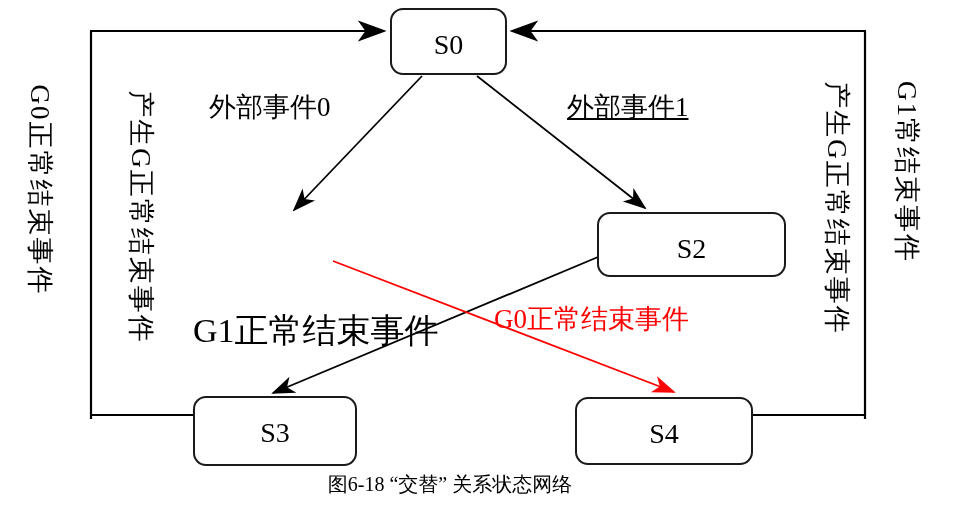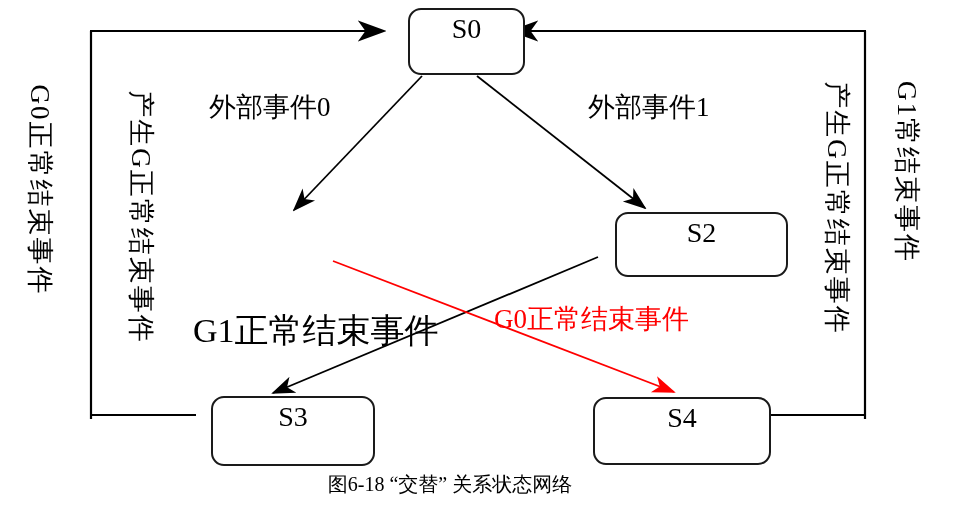--- a/index.html
+++ b/index.html
@@ -23,38 +23,37 @@
   }
   .node {
     position: absolute;
     background: #ffffff;
     border: 2.2px solid #1a1a1a;
     border-radius: 13px;
     box-sizing: border-box;
     display: flex;
     justify-content: center;
     align-items: flex-start;
-    padding-top: 4px;
+    padding-top: 20px;
     font-size: 28px;
     line-height: 1.1;
-    margin-left: 18px;
   }
   .node-s0 { left: 390px; top:   8px; width: 117px; height: 67px; }
   .node-s1 { left: 180px; top: 214px; width: 152px; height: 64px; }
-  .node-s2 { left: 597px; top: 212px; width: 173px; height: 65px; }
+  .node-s2 { left: 597px; top: 212px; width: 189px; height: 65px; }
   .node-s3 { left: 193px; top: 396px; width: 164px; height: 70px; }
   .node-s4 { left: 575px; top: 397px; width: 178px; height: 68px; }
   .elabel {
     position: absolute;
     font-size: 27px;
     white-space: nowrap;
     line-height: 1.1;
   }
   .lbl-ext0 { left: 209px; top:  93px; }
-  .lbl-ext1 { left: 588px; top:  93px; }
+  .lbl-ext1 { left: 567px; top:  93px; text-decoration: underline; }
   .lbl-g1   { left: 193px; top: 312px; font-size: 34px; }
   .lbl-g0   { left: 494px; top: 305px; font-size: 27px; color: #ff0000; }
   .vlabel {
     position: absolute;
     white-space: nowrap;
     font-size: 27px;
     letter-spacing: 2px;
     transform: translate(-50%, -50%) rotate(90deg);
     line-height: 1;
   }

